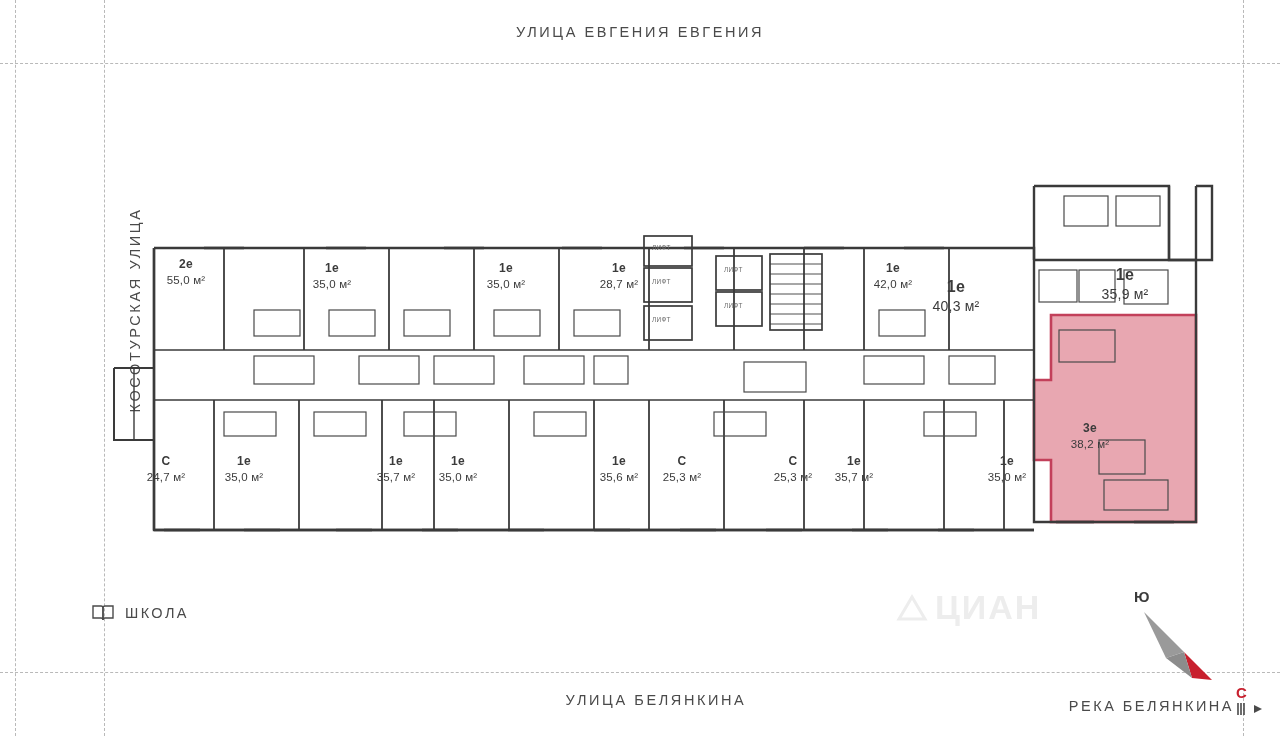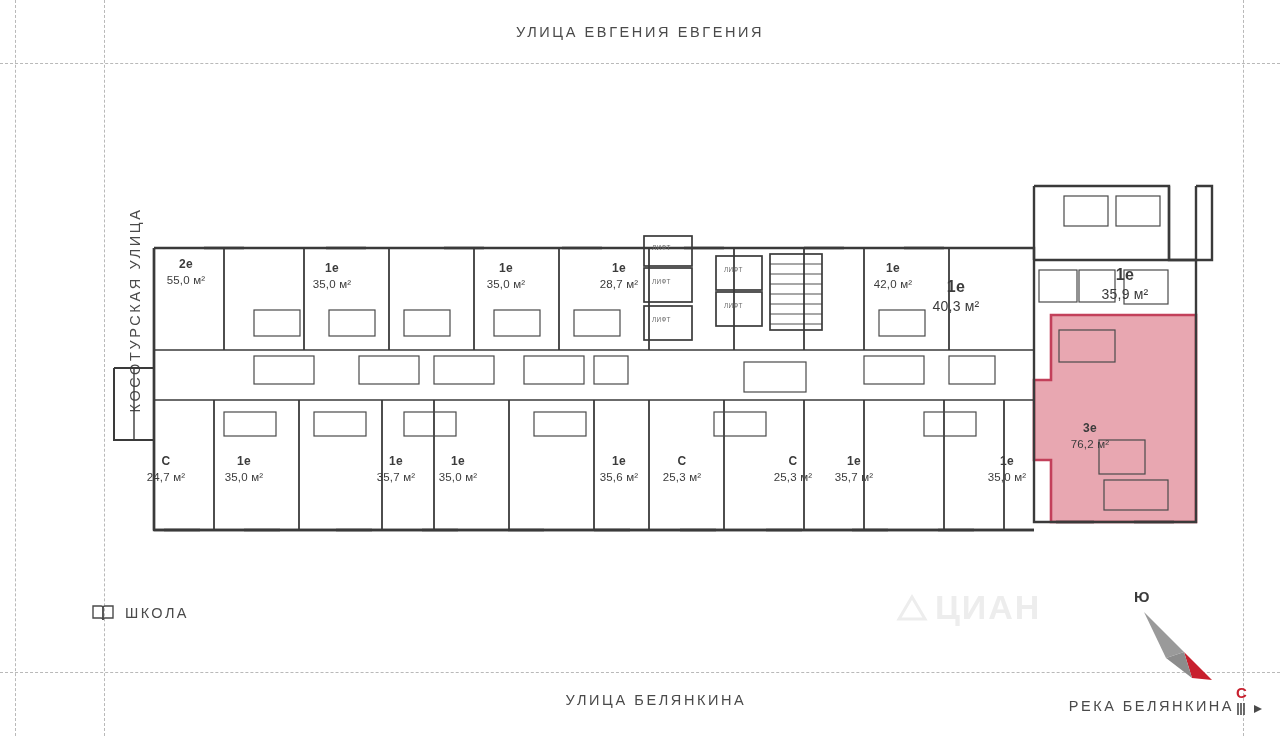--- a/index.html
+++ b/index.html
@@ -280,21 +280,21 @@
     <div class="unit big" style="left:750px;top:305px;transform:translateX(-50%);">
       <div class="name">1е</div>
       <div class="area">35,7 м²</div>
     </div>
     <div class="unit big" style="left:903px;top:305px;transform:translateX(-50%);">
       <div class="name">1е</div>
       <div class="area">35,0 м²</div>
     </div>
     <div class="unit big" style="left:986px;top:232px;transform:translateX(-50%);margin-top:40px;">
       <div class="name">3е</div>
-      <div class="area">76,2 м²</div>
+      <div class="area">38,2 м²</div>
     </div>
 
     <div class="lift" style="left:548px;top:128px;">ЛИФТ</div>
     <div class="lift" style="left:548px;top:166px;">ЛИФТ</div>
     <div class="lift" style="left:548px;top:94px;">ЛИФТ</div>
     <div class="lift" style="left:620px;top:116px;">ЛИФТ</div>
     <div class="lift" style="left:620px;top:152px;">ЛИФТ</div>
   </div>
 
   <div class="watermark">

